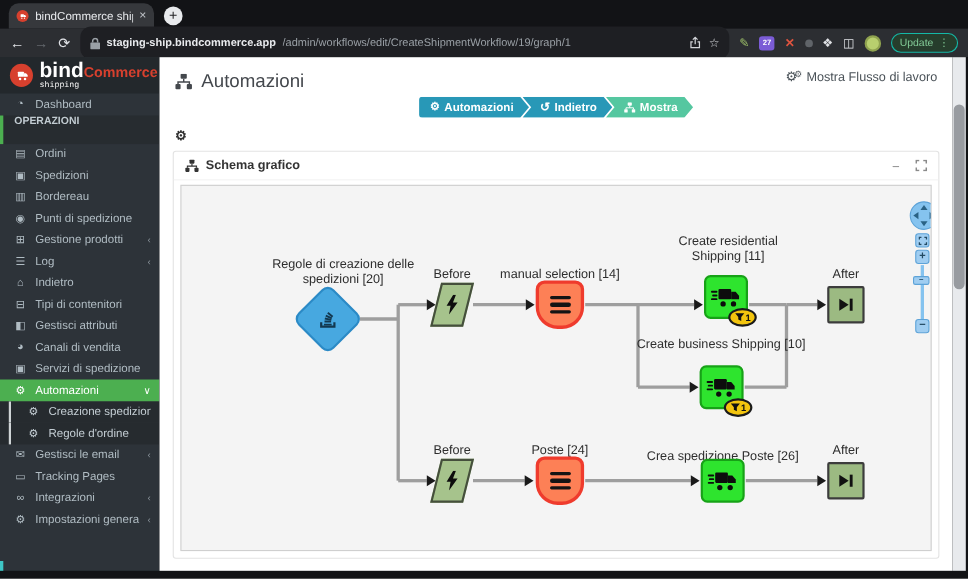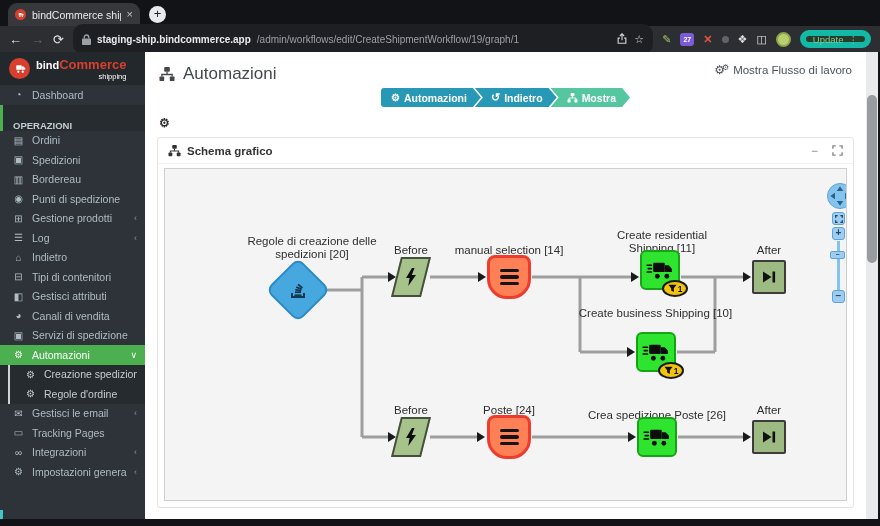--- a/index.html
+++ b/index.html
@@ -24,47 +24,47 @@
   .url-path { color: #9aa0a6; white-space: nowrap; overflow: hidden; flex: 1; }
   .omni-ic { color: #d3d5d9; font-size: 11px; flex: none; }
   .extrow { display: flex; align-items: center; gap: 9px; flex: none; }
   .ext-badge27 { width: 14px; height: 13px; background: #7b5cd6; border-radius: 3px; color: #fff; font-size: 7px;
                  font-weight: bold; display: flex; align-items: center; justify-content: center; }
   .ext-x { color: #e0543f; font-weight: bold; font-size: 11px; }
   .ext-pencil { color: #9ec16a; font-size: 11px; }
   .ext-dot { width: 7px; height: 7px; border-radius: 50%; background: #606469; }
   .ext-puzzle, .ext-split { color: #dfe1e5; font-size: 11px; }
   .avatar { width: 15px; height: 15px; border-radius: 50%; background: #b8cf6e; border: 2px solid #8fa24f; }
-  .update-pill { height: 18px; border: 6px solid #14b8a6; background: #263d2c; color: var(--update_green,#81c995);
+  .update-pill { height: 18px; border: 1px solid #14b8a6; background: #263d2c; color: var(--update_green,#81c995);
                  border-radius: 10px; font-size: 9.5px; display: flex; align-items: center; gap: 5px; padding: 0 7px; }
 
   
   .app { display: flex; height: 467px; }
   .window-bottom { height: 7px; background: #121316; position: relative; }
 
   
   .sidebar { width: 145px; background: #2d3339; position: relative; flex: none; display: flex; flex-direction: column; }
   .logo { height: 33px; background: #23282c; display: flex; align-items: center; gap: 6px; padding: 0 9px; }
   .logo-circle { width: 21px; height: 21px; border-radius: 50%; background: var(--brand_red,#d7402e);
                  display: flex; align-items: center; justify-content: center; flex: none; }
   .logo-text { line-height: 1; }
-  .brand-bold { color: #fff; font-weight: bold; font-size: 11px; }
+  .brand-bold { color: #fff; font-weight: bold; font-size: 19px; }
   .brand-accent { color: var(--brand_red,#e34f3f); font-weight: bold; font-size: 13px; }
-  .brand-sub { display: block; text-align: right; color: #fff; font-size: 7.5px; margin-top: 1px; }
+  .brand-sub { display: block; text-align: left; color: #fff; font-size: 7.5px; margin-top: 1px; font-family: Liberation Mono, monospace; }
   .menu { flex: 1; overflow: hidden; }
   .mitem { height: 19.5px; display: flex; align-items: center; gap: 7px; padding: 0 8px 0 12px;
            color: #b0bcc3; font-size: 10.5px; position: relative; }
   .mitem .micon { width: 13px; text-align: center; font-size: 10px; flex: none; }
   .mitem .mlabel { flex: 1; white-space: nowrap; overflow: hidden; }
   .mitem .chev { color: #8d979e; font-size: 9px; }
   .mitem.active { background: var(--accent_green,#4caf50); color: #fff; }
   .mitem.active .chev { color: #fff; }
   .mitem.sub { background: #262b2f; padding-left: 24px; color: #c3cdd3; }
   .mitem.sub::before { content: ""; position: absolute; left: 8px; top: 0; bottom: 0; width: 2px; background: #cfd4d6; }
-  .msec { height: 26px; display: flex; align-items: flex-end; padding-left: 10px; font-size: 9.5px; font-weight: bold;
+  .msec { height: 26px; display: flex; align-items: flex-start; padding-left: 10px; font-size: 9.5px; font-weight: bold;
           color: #c2ccd2; background: #272c30; border-left: 3px solid #4caf50; }
   .side-scrollmark { position: absolute; left: 0; bottom: 0; width: 3px; height: 9px; background: #3ec6c6; }
 
   
   .main { flex: 1; background: #ffffff; min-width: 0; position: relative; }
   .title-row { display: flex; justify-content: space-between; align-items: flex-start; padding: 12px 14px 0 14px; }
   .page-title { display: flex; align-items: center; gap: 8px; font-size: 17px; color: #44484d; }
   .top-link { display: flex; align-items: center; gap: 4px; font-size: 11.5px; color: #4a5258; }
   .gear { font-size: 12px; line-height: 1; }
   .gear.small { font-size: 8px; margin-left: -3px; vertical-align: top; }
@@ -406,21 +406,21 @@
             <polygon points="578,103 586,108 578,113"></polygon>
             <polygon points="312,263 320,268 312,273"></polygon>
             <polygon points="463,263 471,268 463,273"></polygon>
             <polygon points="578,263 586,268 578,273"></polygon>
           </g>
         </svg>
 
         <div class="node-label" style="left:71px;top:66px;width:152px">Regole di creazione delle spedizioni [20]</div>
         <div class="node-label" style="left:216px;top:75px;width:60px">Before</div>
         <div class="node-label" style="left:269px;top:75px;width:150px">manual selection [14]</div>
-        <div class="node-label" style="left:438px;top:60px;width:118px">Create residential Shipping [11]</div>
+        <div class="node-label" style="left:438px;top:45px;width:118px">Create residential Shipping [11]</div>
         <div class="node-label" style="left:408px;top:138px;width:165px">Create business Shipping [10]</div>
         <div class="node-label" style="left:574px;top:75px;width:60px">After</div>
         <div class="node-label" style="left:216px;top:235px;width:60px">Before</div>
         <div class="node-label" style="left:299px;top:235px;width:90px">Poste [24]</div>
         <div class="node-label" style="left:419px;top:240px;width:146px">Crea spedizione Poste [26]</div>
         <div class="node-label" style="left:574px;top:235px;width:60px">After</div>
 
         <div class="node diamond">
           <svg width="20" height="20" viewBox="0 0 20 20">
             <g stroke="#13384f" fill="none">

